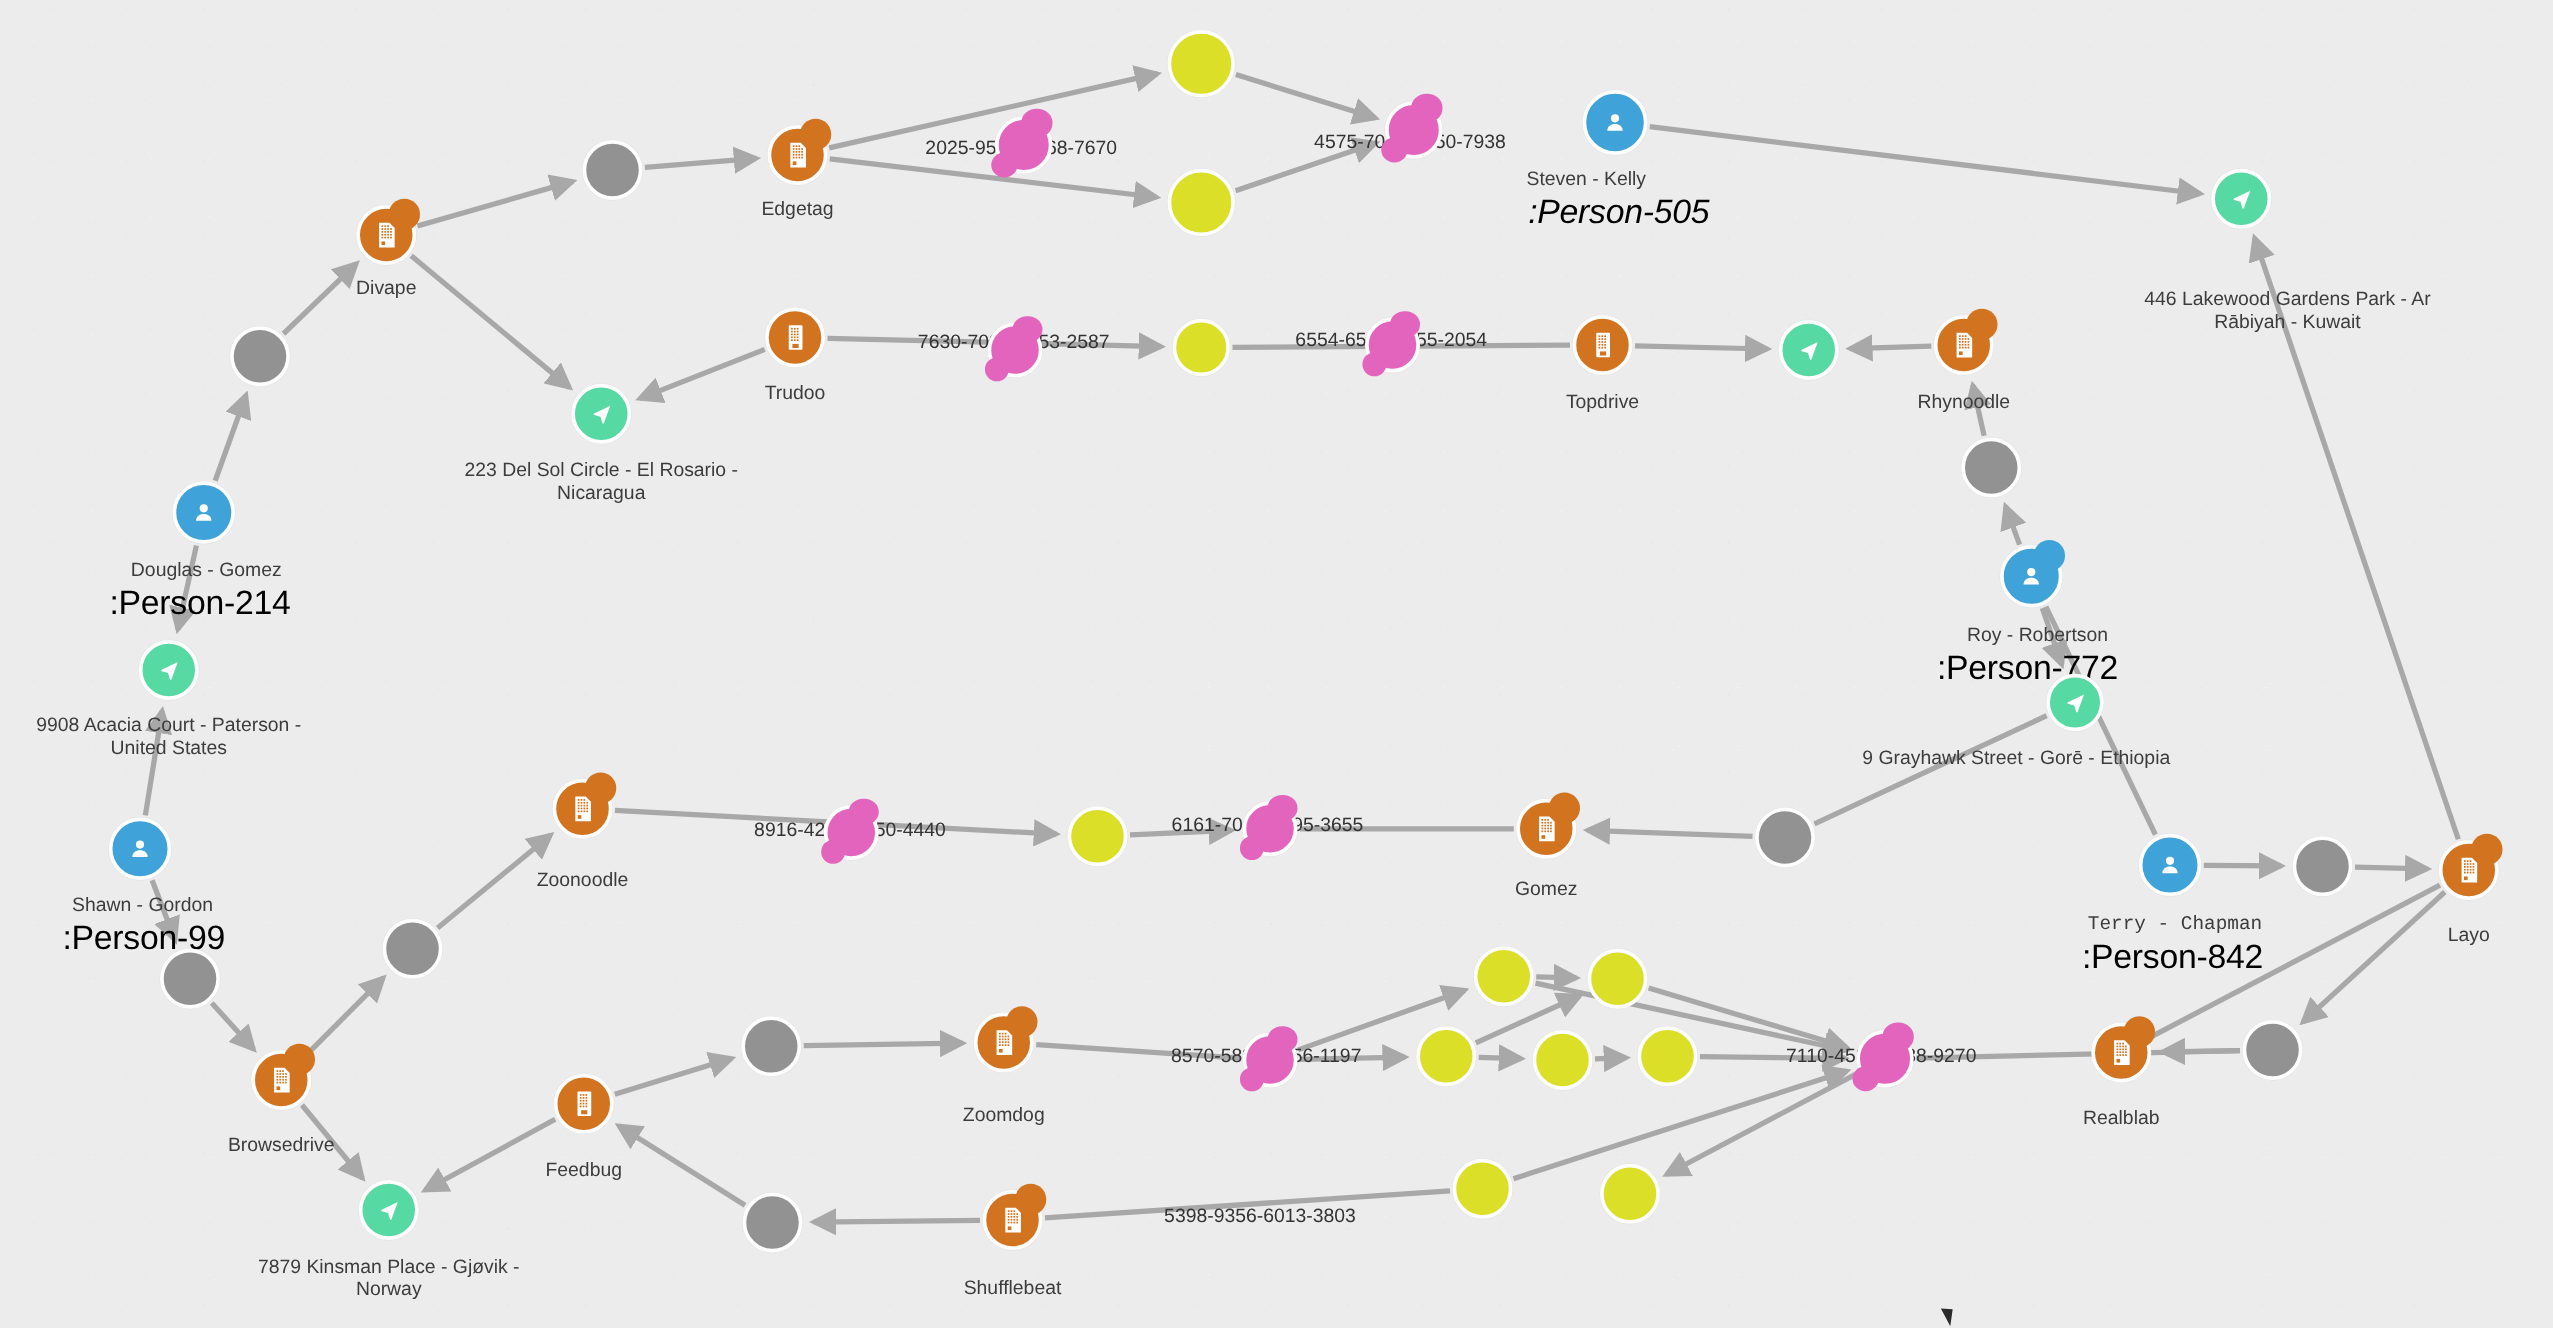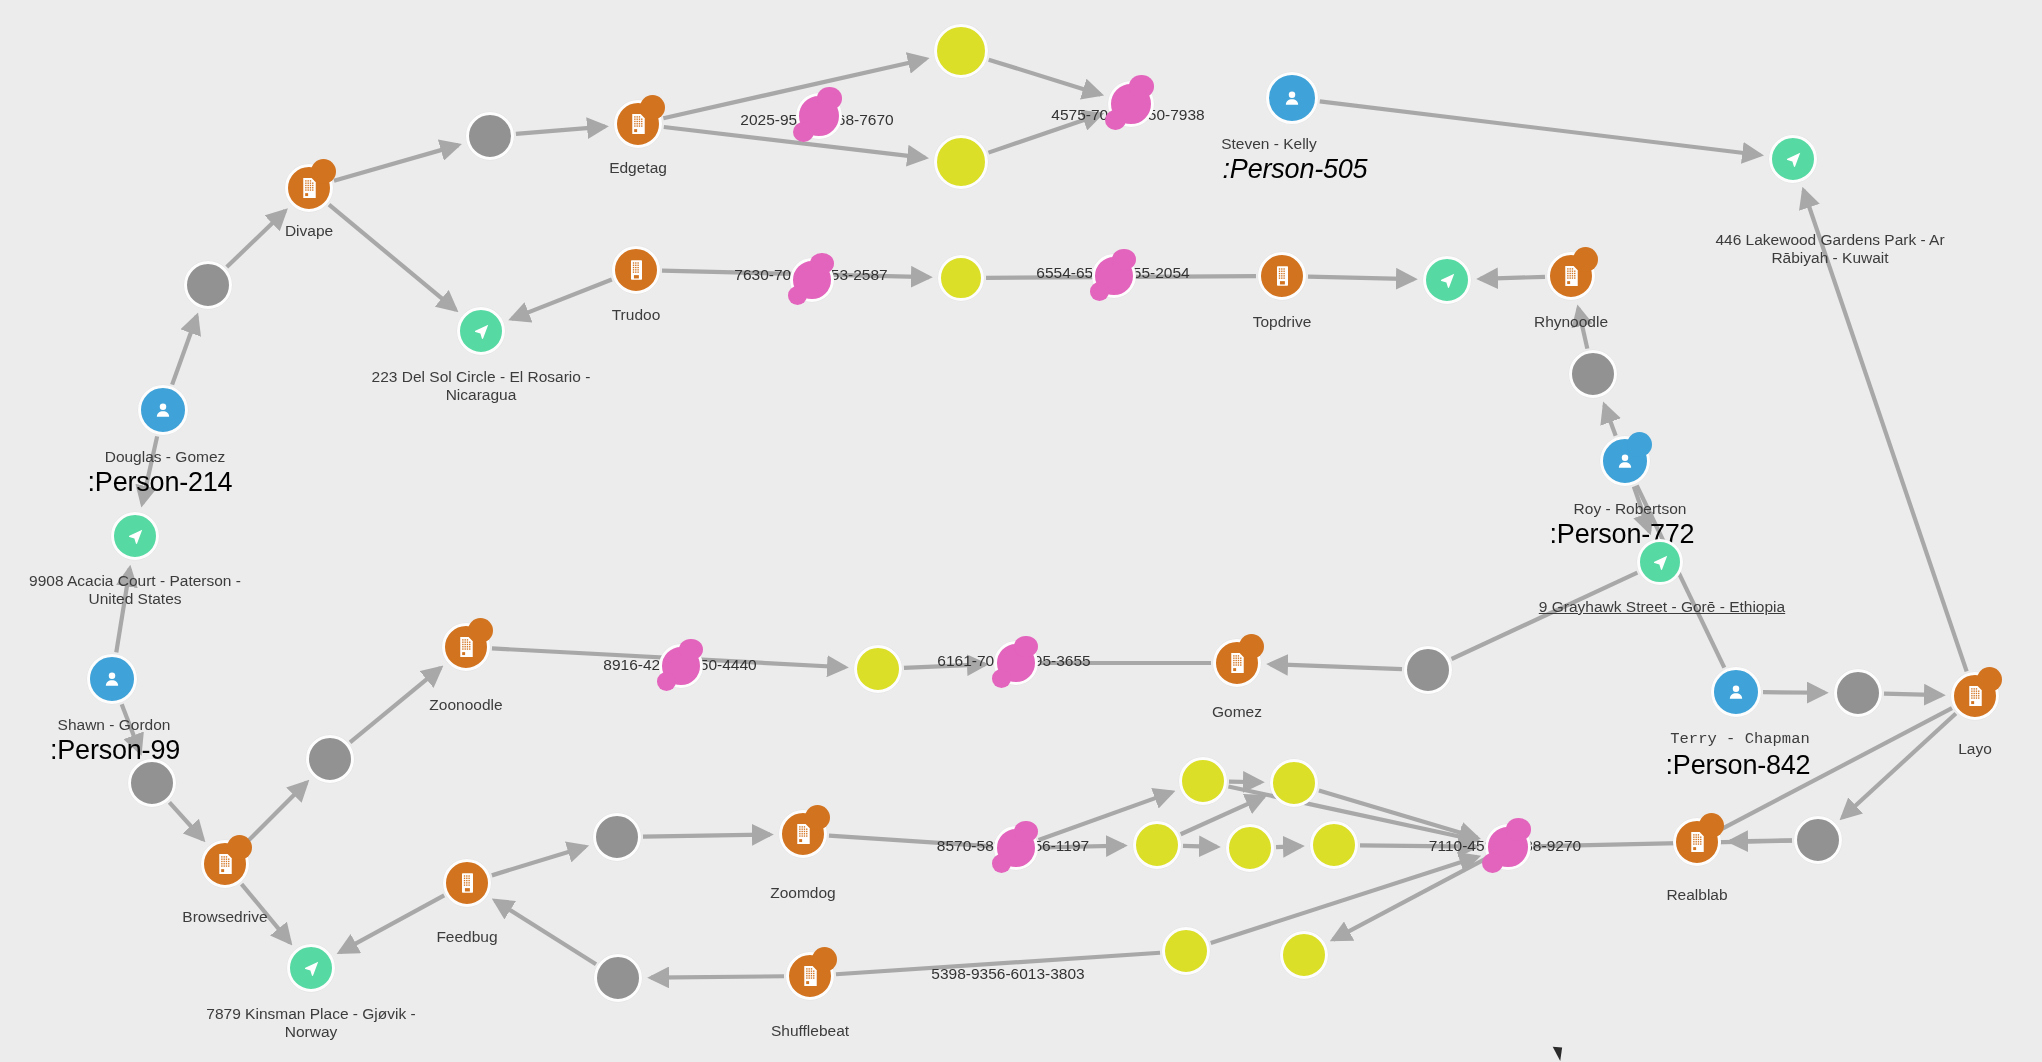--- a/index.html
+++ b/index.html
@@ -660,21 +660,21 @@
       <div class="nlabel" style="width: 260px; left: 1139px; top: 135px;">Steven - Kelly</div>
       <div class="nlabel big" style="width: 340px; left: 1125px; top: 155px; font-style: italic;">:Person-505</div>
       <div class="nlabel" style="width: 260px; left: 179px; top: 222px;">Divape</div>
       <div class="nlabel" style="width: 230px; left: 366px; top: 368px;">223 Del Sol Circle - El Rosario - Nicaragua</div>
       <div class="nlabel" style="width: 260px; left: 506px; top: 306px;">Trudoo</div>
       <div class="nlabel" style="width: 260px; left: 1152px; top: 313px;">Topdrive</div>
       <div class="nlabel" style="width: 260px; left: 1441px; top: 313px;">Rhynoodle</div>
       <div class="nlabel" style="width: 260px; left: 1700px; top: 195px; margin-top: 36px;">446 Lakewood Gardens Park - Ar Rābiyah - Kuwait</div>
       <div class="nlabel" style="width: 260px; left: 1500px; top: 500px;">Roy - Robertson</div>
       <div class="nlabel big" style="width: 340px; left: 1452px; top: 520px;">:Person-772</div>
-      <div class="nlabel" style="width: 280px; left: 1522px; top: 598px; text-decoration: underline;">9 Grayhawk Street - Gorē - Ethiopia</div>
+      <div class="nlabel" style="width: 280px; left: 1473px; top: 598px;">9 Grayhawk Street - Gorē - Ethiopia</div>
       <div class="nlabel" style="width: 260px; left: 35px; top: 448px;">Douglas - Gomez</div>
       <div class="nlabel big" style="width: 340px; left: -10px; top: 468px;">:Person-214</div>
       <div class="nlabel" style="width: 225px; left: 22.5px; top: 572px;">9908 Acacia Court - Paterson - United States</div>
       <div class="nlabel" style="width: 260px; left: -16px; top: 716px;">Shawn - Gordon</div>
       <div class="nlabel big" style="width: 340px; left: -55px; top: 736px;">:Person-99</div>
       <div class="nlabel" style="width: 260px; left: 95px; top: 908px;">Browsedrive</div>
       <div class="nlabel" style="width: 230px; left: 196px; top: 1005px;">7879 Kinsman Place - Gjøvik - Norway</div>
       <div class="nlabel" style="width: 260px; left: 336px; top: 696px;">Zoonoodle</div>
       <div class="nlabel" style="width: 260px; left: 1107px; top: 703px;">Gomez</div>
       <div class="nlabel" style="width: 260px; left: 337px; top: 928px;">Feedbug</div>

